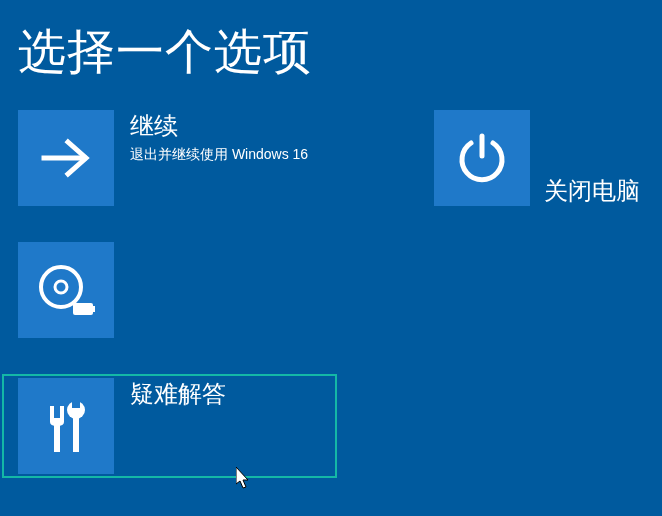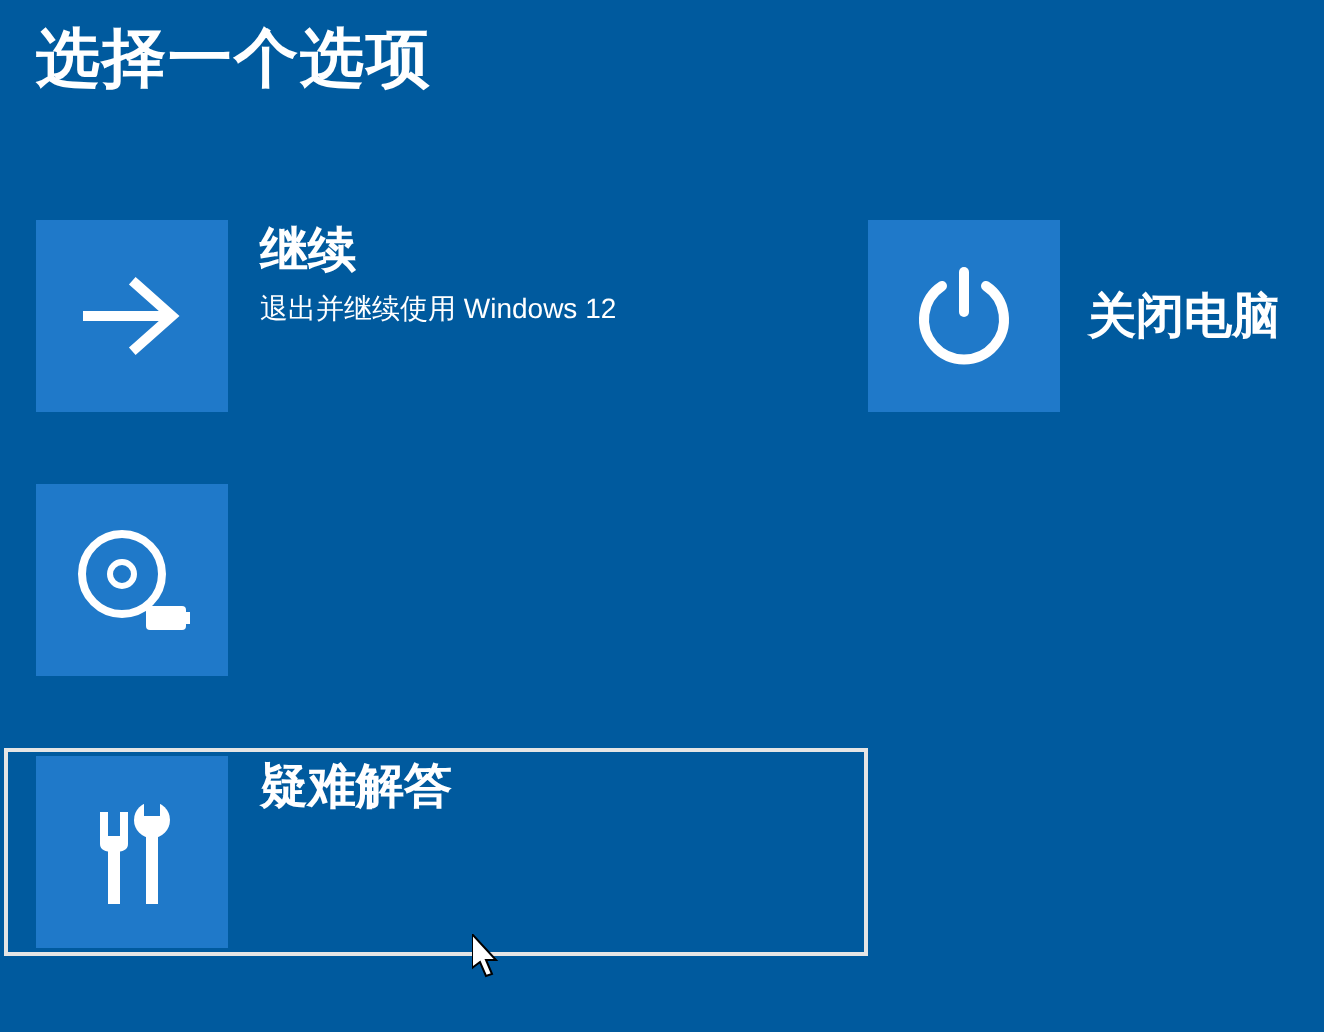--- a/index.html
+++ b/index.html
@@ -10,76 +10,76 @@
     body {
       width: 662px;
       height: 516px;
       background: #005a9e;
       font-family: "Microsoft YaHei", "Segoe UI", sans-serif;
       color: #fff;
       overflow: hidden;
       position: relative;
     }
     .title {
-      font-size: 32px;
-      font-weight: 700;
-      padding: 8px 0 0 18px;
+      font-size: 48px;
+      font-weight: 400;
+      padding: 20px 0 0 18px;
       letter-spacing: 1px;
     }
     .options {
       position: absolute;
       top: 110px;
       left: 18px;
     }
     .option {
       display: flex;
       align-items: flex-start;
       width: 386px;
       margin-bottom: 36px;
       cursor: pointer;
     }
     .option.selected {
-      border: 2px solid #e5e5e5;
+      border: 2px solid #14b8a6;
       margin-left: -16px;
       padding: 2px 2px 2px 14px;
-      width: 432px;
+      width: 335px;
       margin-bottom: 34px;
       margin-top: 19px;
     }
     .tile {
       width: 96px;
       height: 96px;
       background: #1f79c9;
       flex-shrink: 0;
       display: flex;
       align-items: center;
       justify-content: center;
     }
     .text-block {
       padding-left: 16px;
       padding-top: 2px;
     }
     .opt-title {
       font-size: 24px;
-      font-weight: 700;
+      font-weight: 400;
       line-height: 1.2;
     }
     .opt-desc {
       font-size: 14px;
       font-weight: 300;
       margin-top: 4px;
       line-height: 1.35;
       max-width: 260px;
     }
     .right-option {
       position: absolute;
       top: 110px;
       left: 434px;
       display: flex;
-      align-items: center;
+      align-items: flex-end;
       cursor: pointer;
     }
     .right-option .text-block {
       padding-left: 14px;
     }
     .cursor {
       position: absolute;
       left: 236px;
       top: 467px;
       pointer-events: none;
@@ -95,21 +95,21 @@
     <div class="tile">
       <svg width="60" height="60" viewBox="0 0 60 60">
         <g stroke="#fff" stroke-width="5" fill="none" stroke-linecap="square">
           <line x1="8" y1="30" x2="48" y2="30"></line>
           <polyline points="32,14 50,30 32,46"></polyline>
         </g>
       </svg>
     </div>
     <div class="text-block">
       <div class="opt-title">继续</div>
-      <div class="opt-desc">退出并继续使用 Windows 12</div>
+      <div class="opt-desc">退出并继续使用 Windows 16</div>
     </div>
   </div>
 
   <div class="option">
     <div class="tile">
       <svg width="70" height="70" viewBox="0 0 70 70">
         <circle cx="30" cy="32" r="20" fill="none" stroke="#fff" stroke-width="4"></circle>
         <circle cx="30" cy="32" r="6" fill="none" stroke="#fff" stroke-width="3"></circle>
         <rect x="42" y="48" width="20" height="12" rx="2" fill="#fff"></rect>
         <rect x="58" y="51" width="6" height="6" fill="#fff"></rect>

